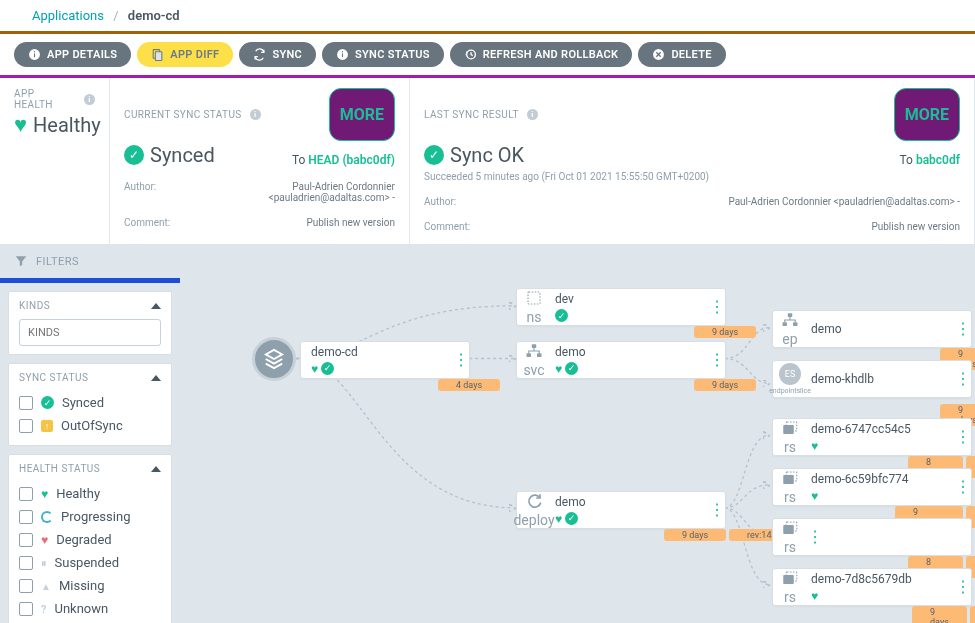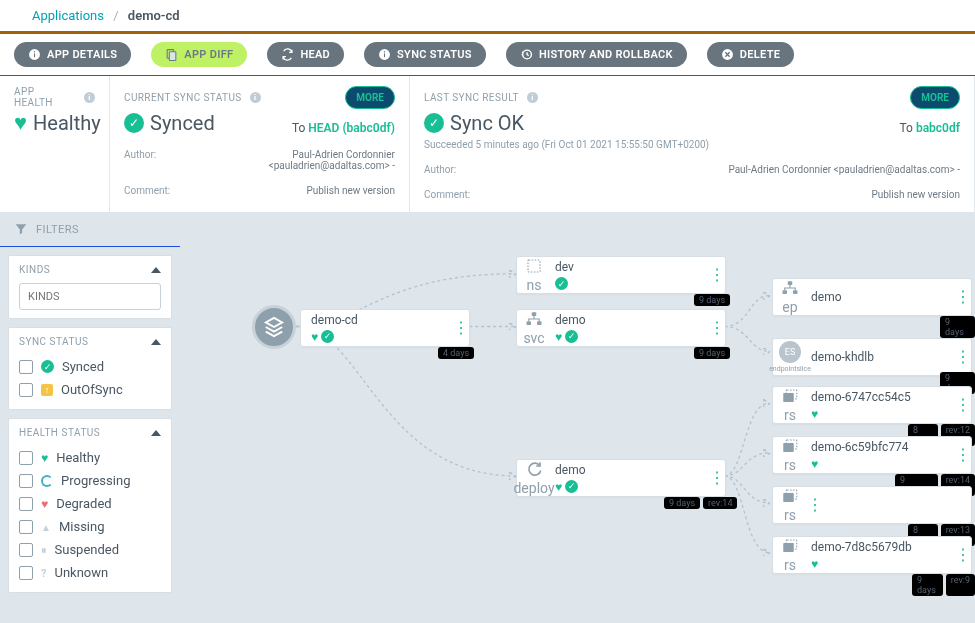--- a/index.html
+++ b/index.html
@@ -6,73 +6,73 @@
   body { background: #dee6eb; color: #495763; font-size: 13px; width: 975px; height: 623px; overflow: hidden; }
   a { text-decoration: none; }
 
   
   .breadcrumb { background: #fff; padding: 8px 32px; font-size: 13px; border-bottom: 3px solid #a16207; }
   .breadcrumb .link { color: #00a2b3; }
   .breadcrumb .sep { color: #aab1b8; margin: 0 6px; }
   .breadcrumb .current { color: #495763; font-weight: 600; }
 
   
-  .toolbar { background: #fff; padding: 8px 14px; border-bottom: 1px solid #a21caf; display: flex; gap: 20px; }
+  .toolbar { background: #fff; padding: 8px 14px; border-bottom: 3px solid #a21caf; display: flex; gap: 6px; }
   .btn { border: none; border-radius: 14px; padding: 6px 14px; font-size: 11px; font-weight: 600; cursor: pointer; display: inline-flex; align-items: center; gap: 6px; letter-spacing: .3px; }
   .btn-dark { background: #68757f; color: #fff; }
-  .btn-light { background: #bef264; color: #6d7a85; justify-content: space-between; }
+  .btn-light { background: #fde047; color: #6d7a85; justify-content: space-between; }
   .btn .ico { width: 13px; height: 13px; display: inline-flex; align-items: center; justify-content: center; }
   .caret-down { width:0;height:0;border-left:4px solid transparent;border-right:4px solid transparent;border-top:5px solid currentColor; display:inline-block; margin-left:4px;}
 
   
   .status-row { background: #fff; display: flex; }
   .status-card { padding: 10px 14px 12px; border-right: 1px solid #e1e8ed; }
   .status-card.health { width: 110px; }
   .status-card.sync { width: 300px; }
   .status-card.last { flex: 1; }
   .status-label { font-size: 10px; color: #8fa0ad; letter-spacing: .4px; display:flex; align-items:center; gap:8px; }
   .status-value { font-size: 20px; color: #495763; display: flex; align-items: center; gap: 6px; margin-top: 2px; }
   .status-head { display:flex; justify-content:space-between; align-items:center; }
-  .more-btn { border:1.5px solid #18BE94; color:#18BE94; background:#0c4a6e; border-radius: 12px; padding:5px 10px; font-size:10px; font-weight:700; cursor:pointer; }
+  .more-btn { border:1.5px solid #18BE94; color:#18BE94; background:#701a75; border-radius: 12px; padding:16px 10px; font-size:16px; font-weight:700; cursor:pointer; }
   .to-link { font-size: 12px; color:#495763; text-align:left; }
   .to-link .rev { color:#18BE94; font-weight:600; }
   .status-meta { font-size: 10px; color:#8fa0ad; margin-top: 14px; display:flex; }
   .status-meta .lbl { width: 60px; }
   .status-meta .val { flex:1; text-align:right; color:#6d7a85; }
   .succeeded { font-size:10px; color:#8fa0ad; margin-top:4px; }
 
   .heart { color:#18BE94; }
   .check-circle { width:20px; height:20px; border-radius:50%; background:#18BE94; display:inline-flex; align-items:center; justify-content:center; color:#fff; font-size:12px; }
   .check-small { width:13px; height:13px; border-radius:50%; background:#18BE94; display:inline-flex; align-items:center; justify-content:center; color:#fff; font-size:9px; }
   .info-circle { width:11px;height:11px;border-radius:50%;background:#c1cdd6;color:#fff;display:inline-flex;align-items:center;justify-content:center;font-size:8px;font-weight:700;}
 
   
   .main { display: flex; height: calc(623px - 155px); }
   .sidebar { width: 180px; background:#dee6eb; padding: 0; overflow:auto;}
   .canvas { flex:1; position:relative; background:#dee6eb; overflow:hidden; }
 
-  .filters-head { padding: 10px 14px; font-size:11px; color:#8fa0ad; display:flex; align-items:center; gap:8px; letter-spacing:.5px; border-bottom: 1px solid #1d4ed8;}
+  .filters-head { padding: 10px 14px; font-size:11px; color:#8fa0ad; display:flex; align-items:center; gap:8px; letter-spacing:.5px; border-bottom: 5px solid #1d4ed8;}
   .filter-panel { background:#fff; margin:8px; border:1px solid #d7dfe5; border-radius:2px; padding:8px 10px; }
   .filter-panel .hd { font-size:10px; color:#8fa0ad; letter-spacing:.5px; display:flex; justify-content:space-between; align-items:center; cursor:pointer; margin-bottom:8px;}
   .caret-up { width:0;height:0;border-left:5px solid transparent;border-right:5px solid transparent;border-bottom:6px solid #495763; }
   .kinds-input { width:100%; border:1px solid #c7d1d9; border-radius:3px; padding:6px 8px; font-size:11px; color:#8fa0ad;}
   .flist { list-style:none; }
   .flist li { display:flex; align-items:center; gap:8px; padding:4px 0; font-size:13px; color:#495763; cursor:pointer;}
   .cb { width:14px;height:14px;border:1.5px solid #8fa0ad;border-radius:2px; flex-shrink:0;}
 
   
   .node { position:absolute; background:#fff; border:1px solid #d7dfe5; border-radius:3px; display:flex; align-items:center; box-shadow:0 1px 2px rgba(0,0,0,.04);}
   .node .icon-col { width:34px; display:flex; flex-direction:column; align-items:center; justify-content:center; padding:6px 0;}
   .node .icon-col .kind { font-size:14px; color:#8fa0ad; margin-top:2px; }
   .node .body { flex:1; padding:6px 4px; min-width:0;}
   .node .title { font-size:12px; color:#495763; white-space:nowrap; overflow:hidden; text-overflow:ellipsis;}
   .node .icons { display:flex; gap:3px; margin-top:3px; font-size:11px;}
   .node .menu { width:16px; color:#18BE94; font-size:16px; cursor:pointer; padding-right:6px; line-height:.5;}
   .badge-row { position:absolute; display:flex; gap:3px; }
-  .badge { background:#000000; color:#556270; font-size:9px; padding:1px 5px; border-radius:3px; }
+  .badge { background:#fdba74; color:#556270; font-size:9px; padding:1px 18px; border-radius:3px; }
 
   .root-circle { position:absolute; width:44px;height:44px;border-radius:50%;background:#8fa0ad; border:3px solid #c8d1d8; display:flex;align-items:center;justify-content:center; color:#fff;}
 
   .res-icon { width:22px; height:18px; }
 
   
   svg.edges { position:absolute; inset:0; width:100%; height:100%; pointer-events:none;}
   svg.edges path { stroke:#b6c1ca; stroke-width:1.3; fill:none; stroke-dasharray:3 3;}
   .arrow { fill:#b6c1ca; }
 
@@ -115,40 +115,40 @@
       </span>
     <span>APP DIFF</span>
   </button>
   <button class="btn btn-dark">
     <span class="ico">
         <svg viewBox="0 0 24 24" width="13" height="13" fill="none" stroke="currentColor" stroke-width="2.5">
           <path d="M20 8A8 8 0 0 0 5 6M4 16a8 8 0 0 0 15 2"></path>
           <path d="M20 3v5h-5M4 21v-5h5"></path>
         </svg>
       </span>
-    <span>HEAD</span>
+    <span>SYNC</span>
   </button>
   <button class="btn btn-dark">
     <span class="ico">
         <svg viewBox="0 0 24 24" width="13" height="13" fill="currentColor">
           <circle cx="12" cy="12" r="10"></circle>
           <rect x="11" y="10" width="2" height="7" fill="#68757f"></rect>
           <circle cx="12" cy="7" r="1.3" fill="#68757f"></circle>
         </svg>
       </span>
     <span>SYNC STATUS</span>
   </button>
   <button class="btn btn-dark">
     <span class="ico">
         <svg viewBox="0 0 24 24" width="13" height="13" fill="none" stroke="currentColor" stroke-width="2.5">
           <circle cx="13" cy="12" r="8"></circle>
           <path d="M13 8v4l3 2M3 12h2M4 7l2 1"></path>
         </svg>
       </span>
-    <span>HISTORY AND ROLLBACK</span>
+    <span>REFRESH AND ROLLBACK</span>
   </button>
   <button class="btn btn-dark">
     <span class="ico">
         <svg viewBox="0 0 24 24" width="13" height="13" fill="currentColor">
           <circle cx="12" cy="12" r="10"></circle>
           <path d="M8 8l8 8M16 8l-8 8" stroke="#68757f" stroke-width="2.5"></path>
         </svg>
       </span>
     <span>DELETE</span>
   </button>
@@ -271,27 +271,27 @@
             <span class="prog-ring"></span>
             <span>Progressing</span>
           </li>
         <li>
             <span class="cb"></span>
             <span class="heart-broken"></span>
             <span>Degraded</span>
           </li>
         <li>
             <span class="cb"></span>
+            <span class="pause-icon"></span>
+            <span>Suspended</span>
+          </li>
+        <li>
+            <span class="cb"></span>
             <span class="ghost-icon"></span>
             <span>Missing</span>
-          </li>
-        <li>
-            <span class="cb"></span>
-            <span class="pause-icon"></span>
-            <span>Suspended</span>
           </li>
         <li>
             <span class="cb"></span>
             <span class="unknown-icon"></span>
             <span>Unknown</span>
           </li>
       </ul>
     </div>
   </div>
 
@@ -412,21 +412,21 @@
         </div>
       <div class="body">
           <div class="title">demo</div>
         </div>
       <div class="menu">⋮</div>
     </div>
     <div class="badge-row" style="left:760px; top:104px;">
         <span class="badge">9 days</span>
       </div>
 
-    <div class="node" style="left:592px; top:126px; width:200px; height:38px;">
+    <div class="node" style="left:592px; top:116px; width:200px; height:38px;">
       <div class="icon-col">
           <span style="width:22px;height:22px;border-radius:50%;background:#bac4cd;color:#fff;font-size:9px;display:flex;align-items:center;justify-content:center;">ES</span>
           <span class="kind" style="font-size:7px;">endpointslice</span>
         </div>
       <div class="body">
           <div class="title">demo-khdlb</div>
         </div>
       <div class="menu">⋮</div>
     </div>
     <div class="badge-row" style="left:760px; top:160px;">

